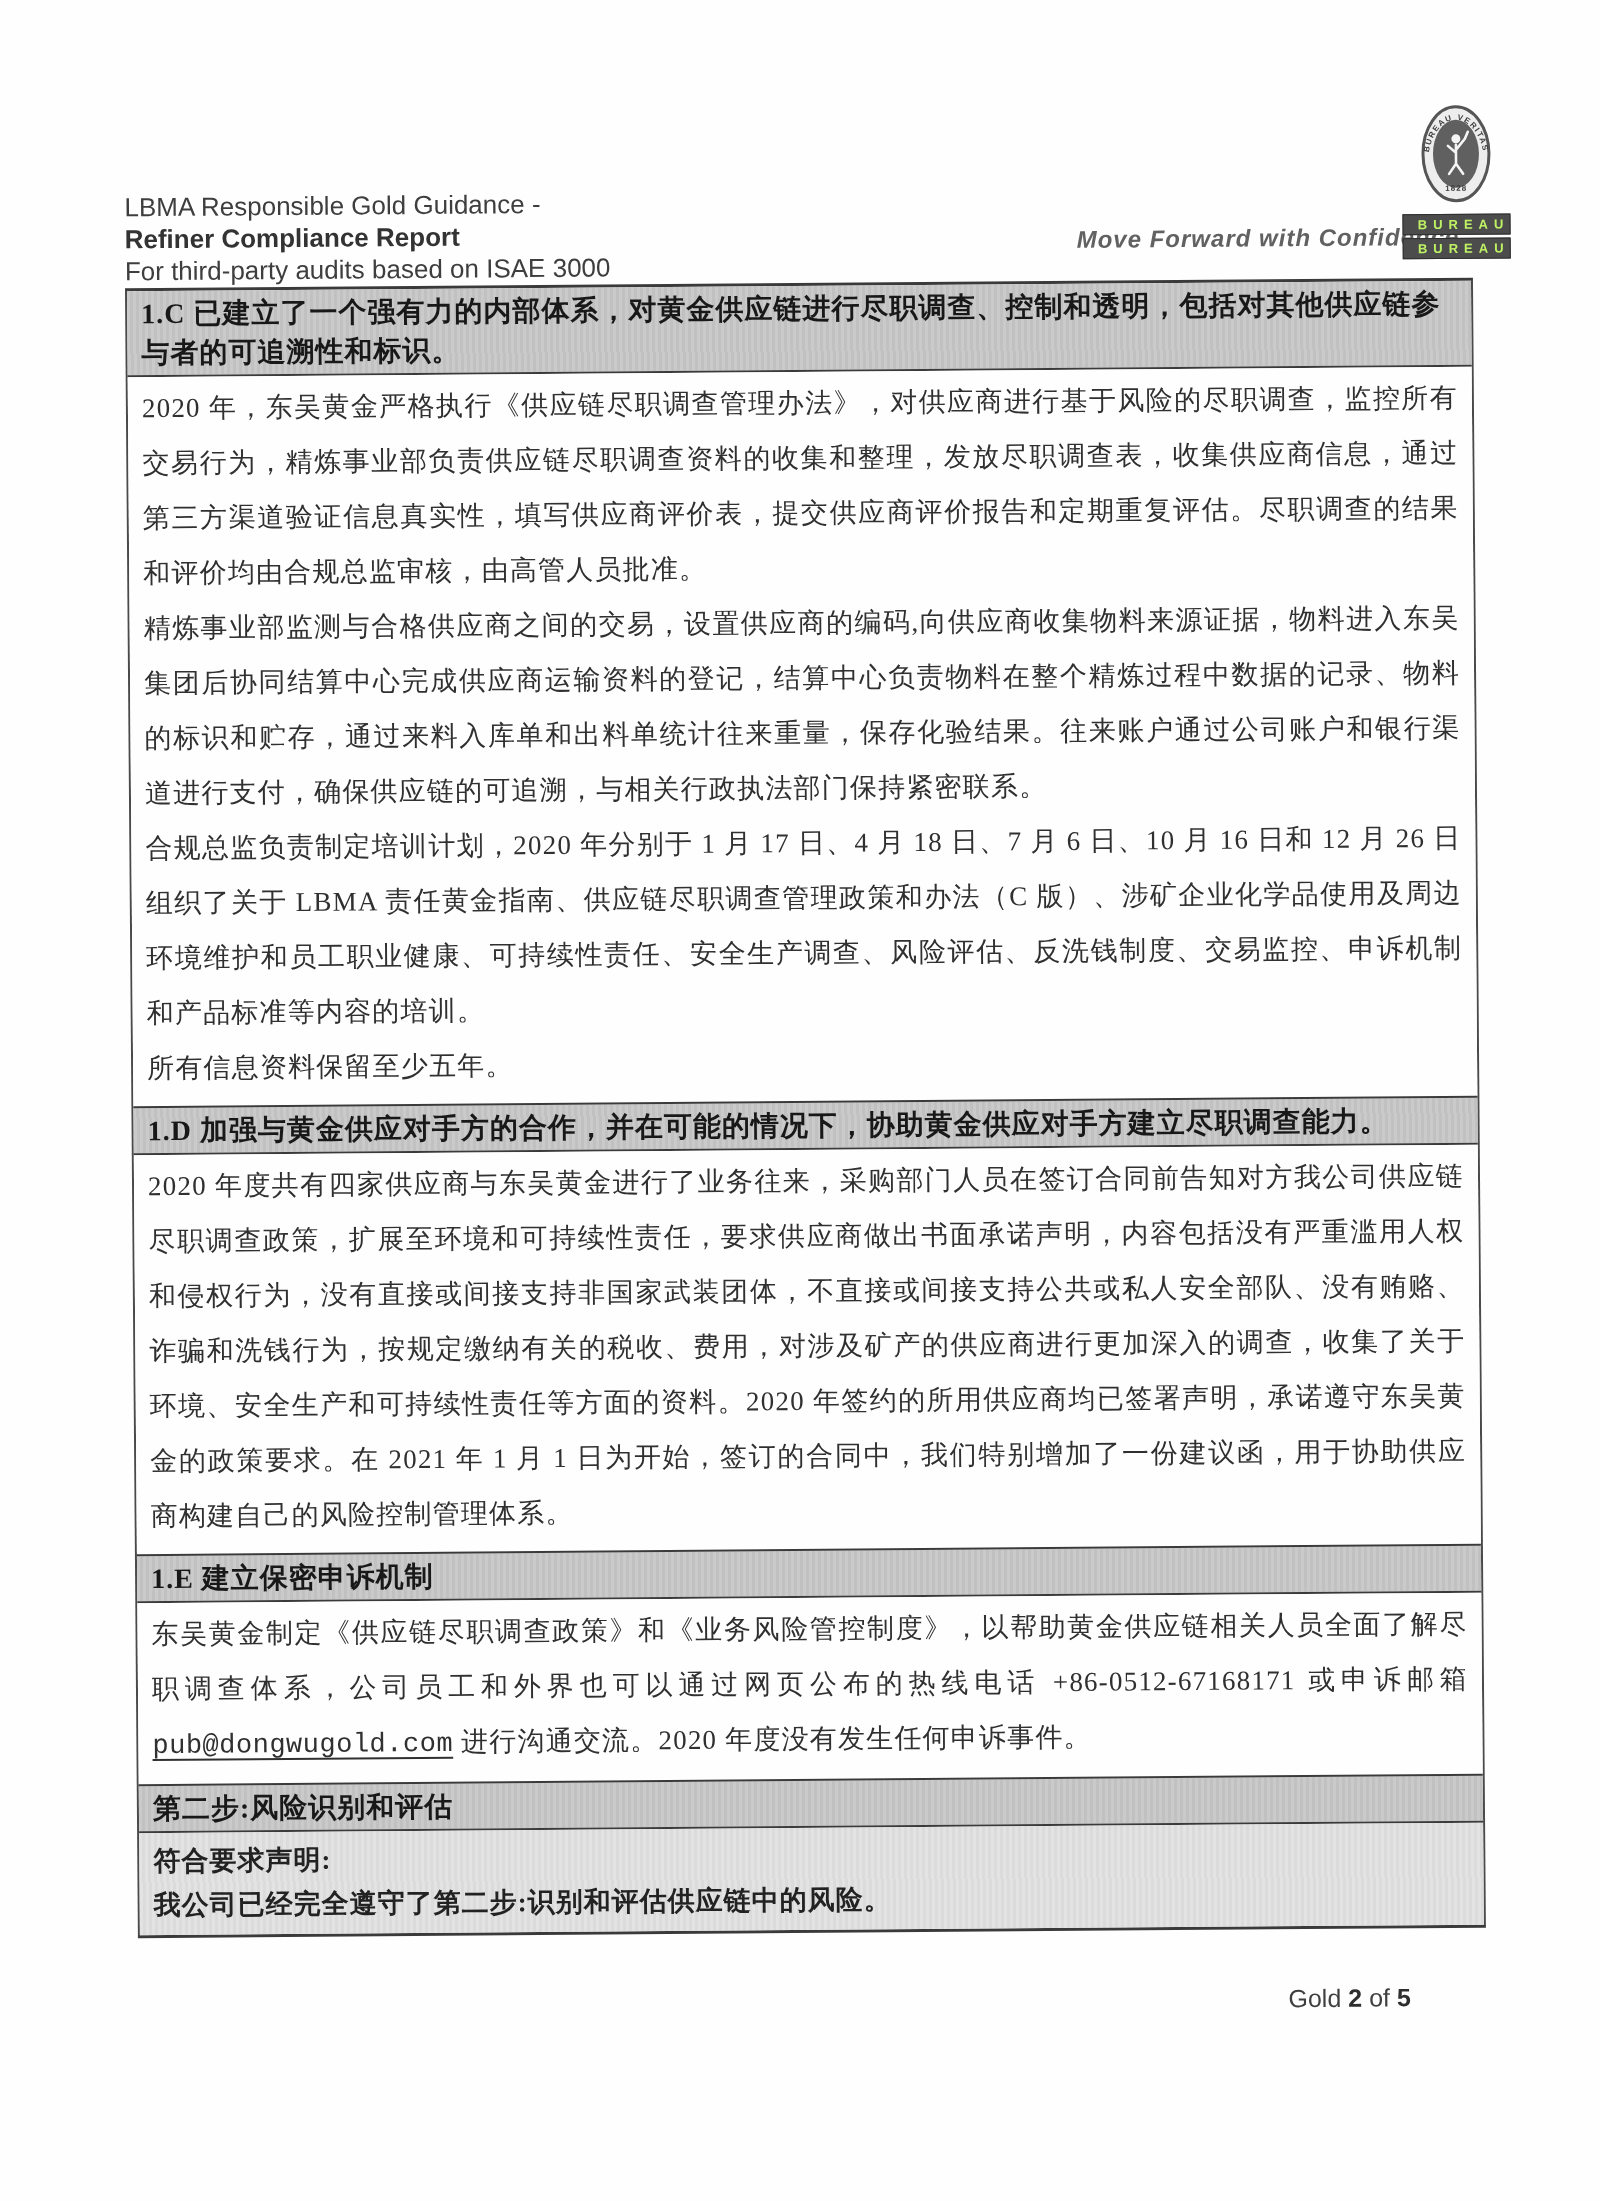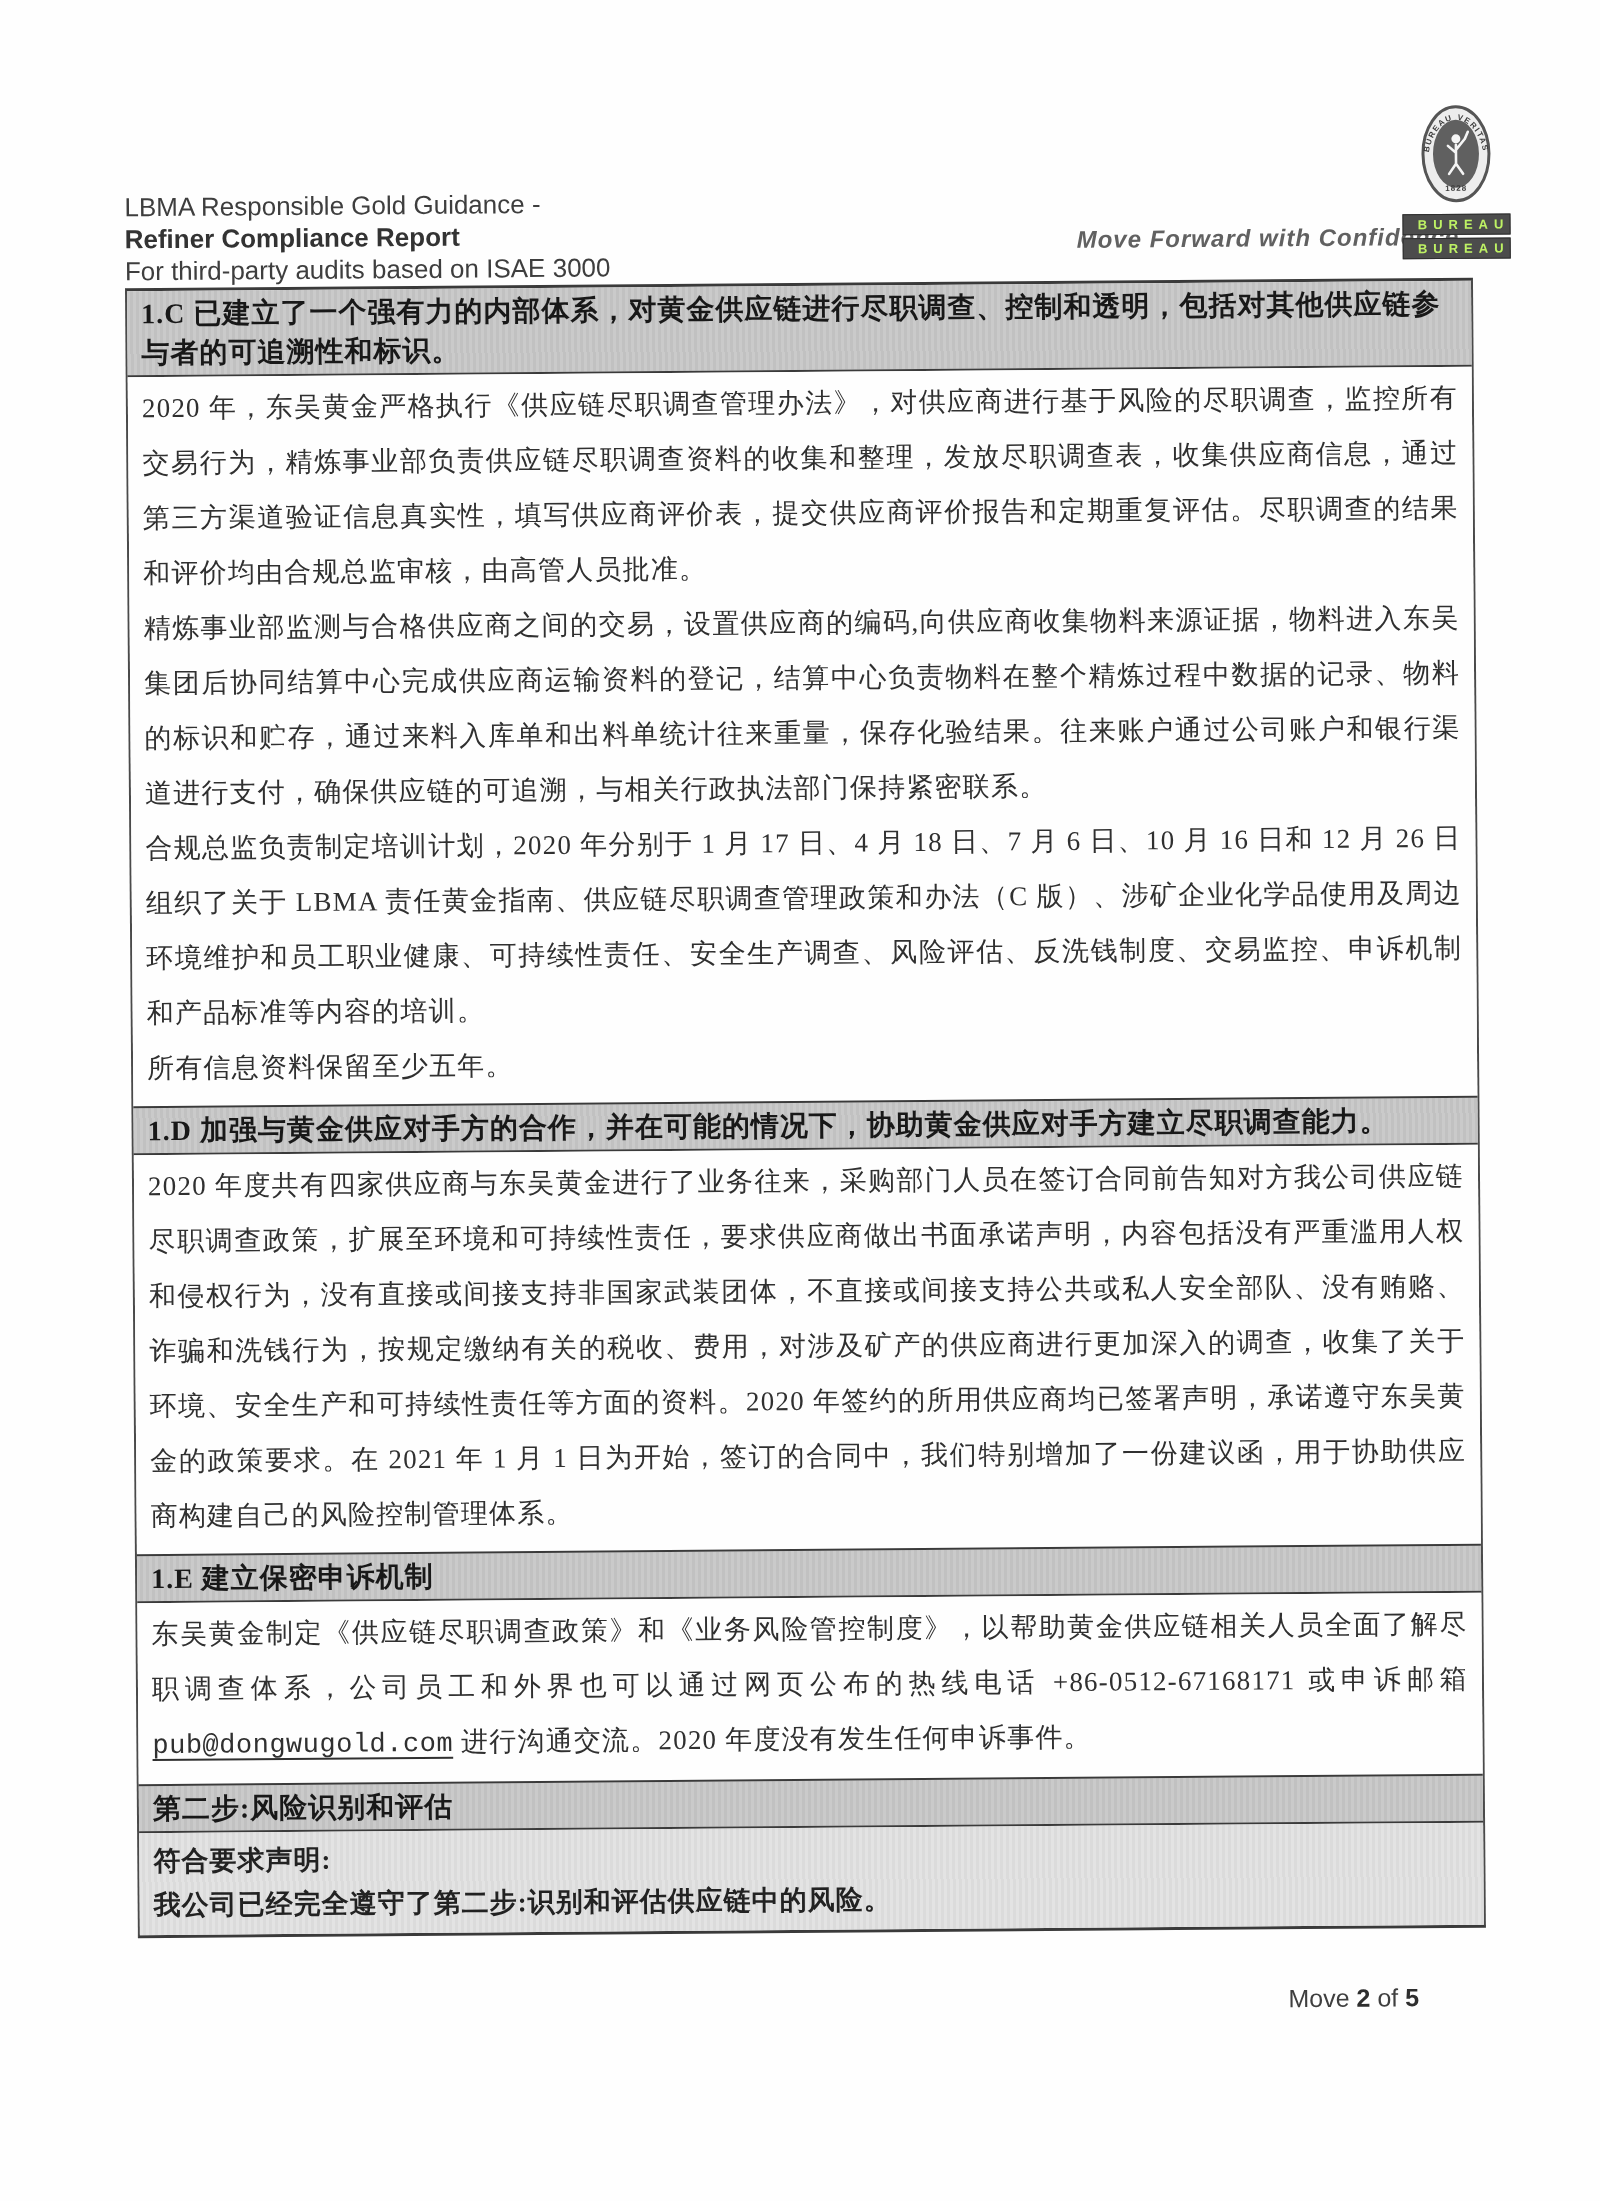--- a/index.html
+++ b/index.html
@@ -173,20 +173,20 @@
           <p><span>东吴黄金制定《供应链尽职调查政策》和《业务风险管控制度》，以帮助黄金供应链相关人员全面了解尽职调查体系，公司员工和外界也可以通过网页公布的热线电话 +86-0512-67168171 或申诉邮箱 </span><span class="email">pub@dongwugold.com</span><span> 进行沟通交流。2020 年度没有发生任何申诉事件。</span></p>
         </div>
         <div class="bar">第二步:风险识别和评估</div>
         <div class="shaded">
           <div>符合要求声明:</div>
           <div>我公司已经完全遵守了第二步:识别和评估供应链中的风险。</div>
         </div>
       </div>
 
     <div class="footer">
-      <span>Move</span>
+      <span>Gold</span>
       <b>2</b>
       <span>of</span>
       <b>5</b>
     </div>
 
   </div>
 </div>
 
 </body></html>

